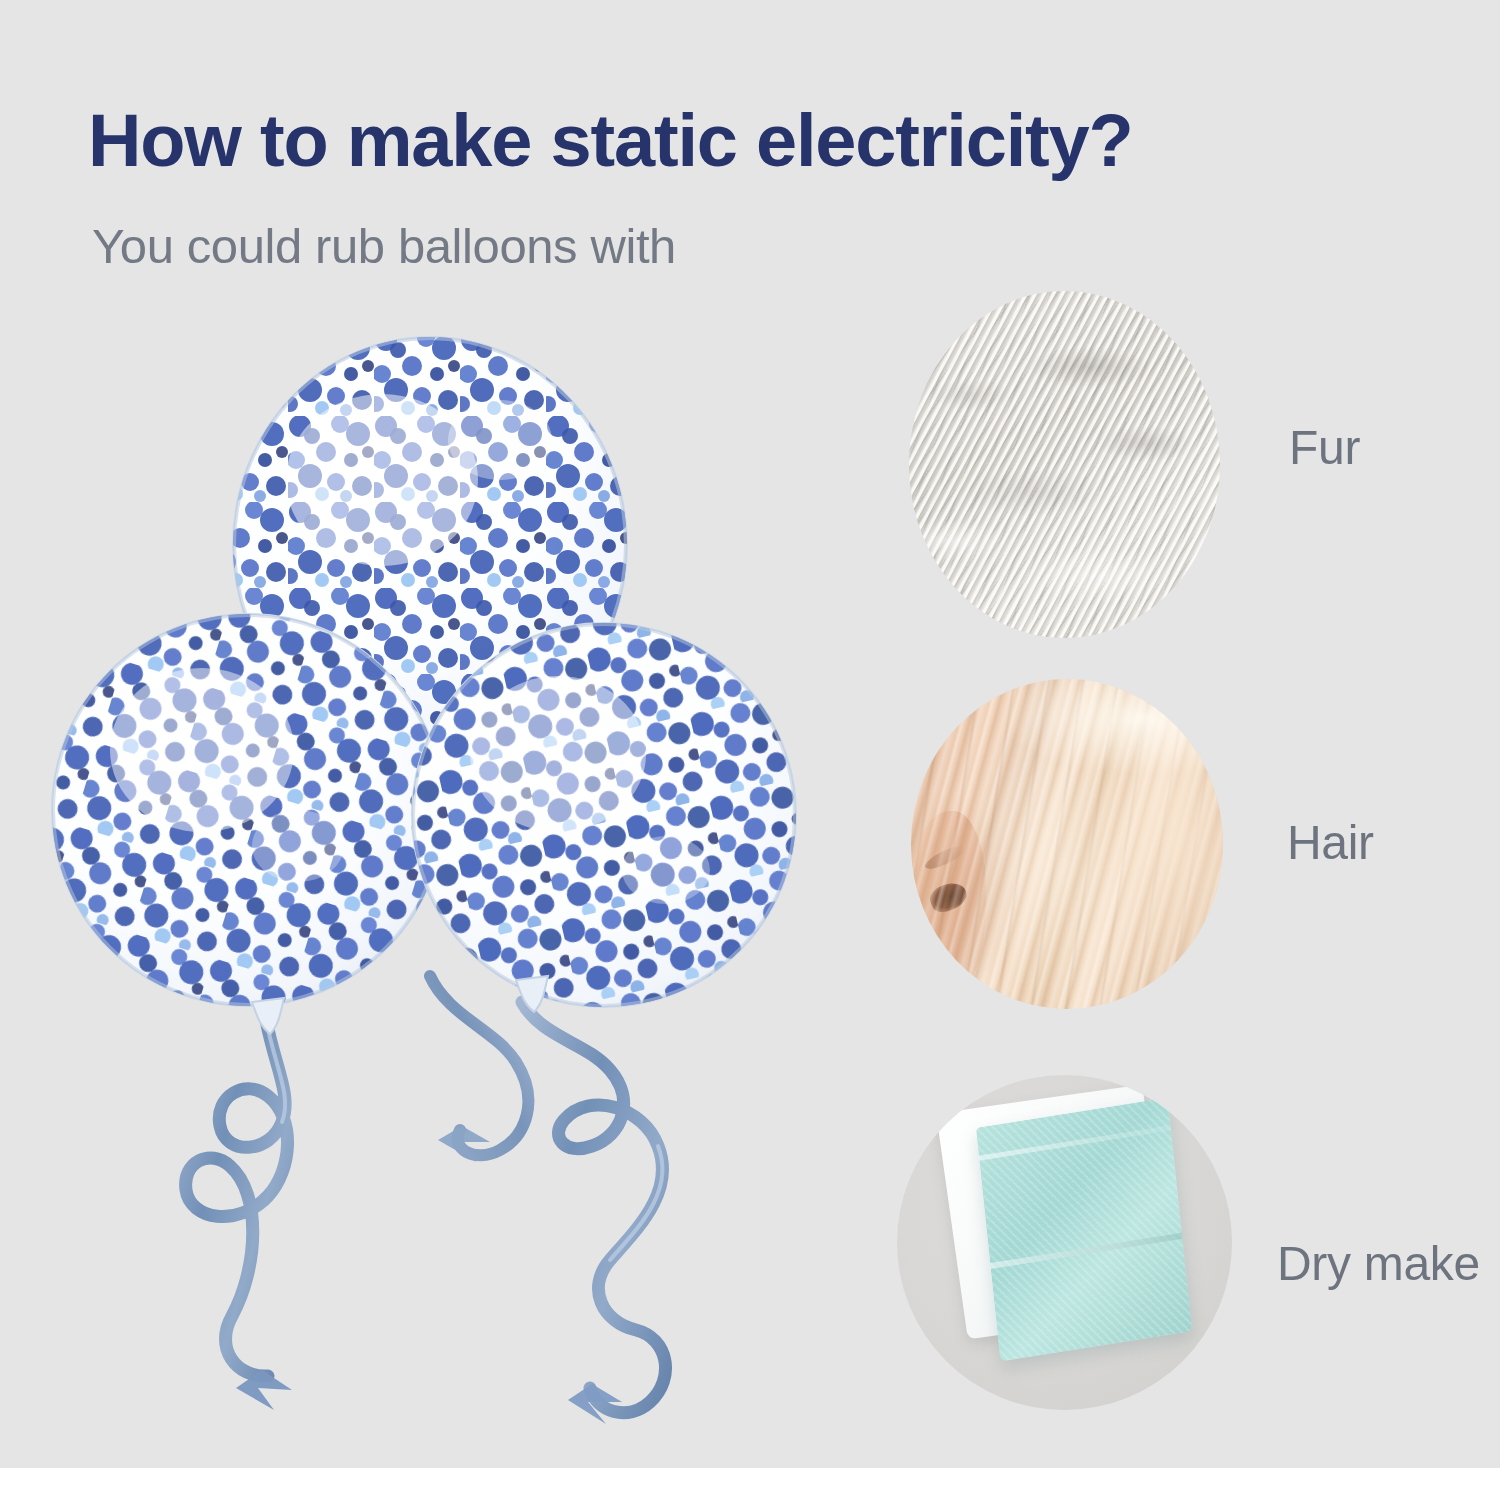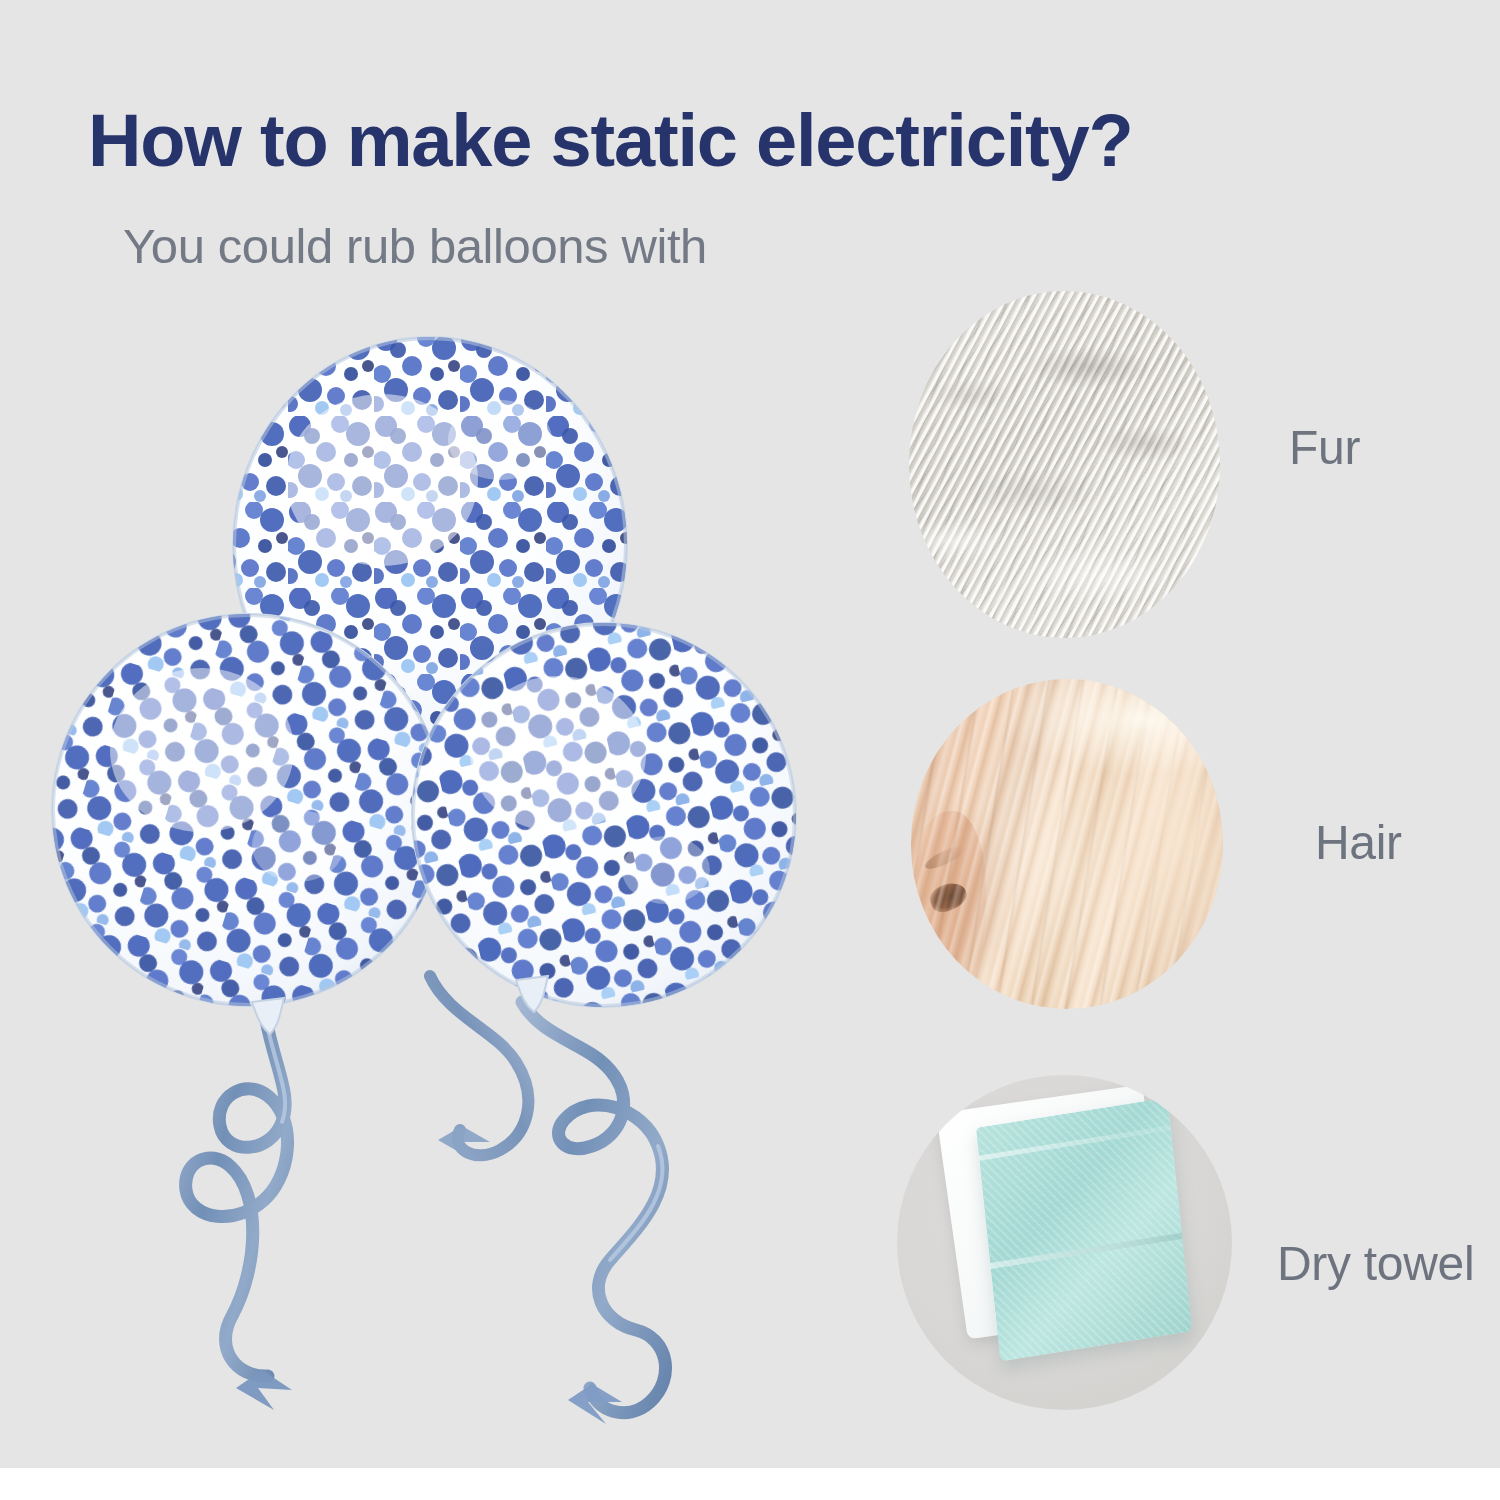--- a/index.html
+++ b/index.html
@@ -33,21 +33,20 @@
   #subtitle {
     position: absolute;
     left: 92px;
     top: 222px;
     font-size: 49px;
     font-weight: 400;
     letter-spacing: -0.4px;
     color: #737a86;
     white-space: nowrap;
     line-height: 1;
-    margin-left: 31px;
   }
 
   
   .item {
     position: absolute;
   }
   .circle {
     position: absolute;
     border-radius: 50%;
     overflow: hidden;
@@ -143,21 +142,21 @@
     transform: rotate(-22deg);
   }
   #hair-circle .brow {
     position: absolute;
     left: 4%; top: 52%;
     width: 14%; height: 4%;
     background: linear-gradient(90deg, rgba(140,95,66,0.55), rgba(140,95,66,0));
     border-radius: 50%;
     transform: rotate(-26deg);
   }
-  #hair-label { left: 1296px; top: 819px; }
+  #hair-label { left: 1268px; top: 819px; }
 
   
   #towel-circle {
     left: 878px; top: 1075px;
     width: 335px; height: 335px;
     background: radial-gradient(circle at 42% 36%, #dedddb 0%, #d8d7d5 55%, #cfcecb 100%);
   }
   #towel-white {
     position: absolute;
     left: 16%; top: 7%;
@@ -376,16 +375,16 @@
   </div>
 
   <div class="item">
     <div class="circle" id="towel-circle">
       <div id="towel-white"></div>
       <div id="towel-mint">
         <div class="fold2"></div>
         <div class="fold"></div>
       </div>
     </div>
-    <div class="item-label" id="towel-label">Dry towel</div>
+    <div class="item-label" id="towel-label">Dry make</div>
   </div>
 
 </div>
 
 </body></html>

